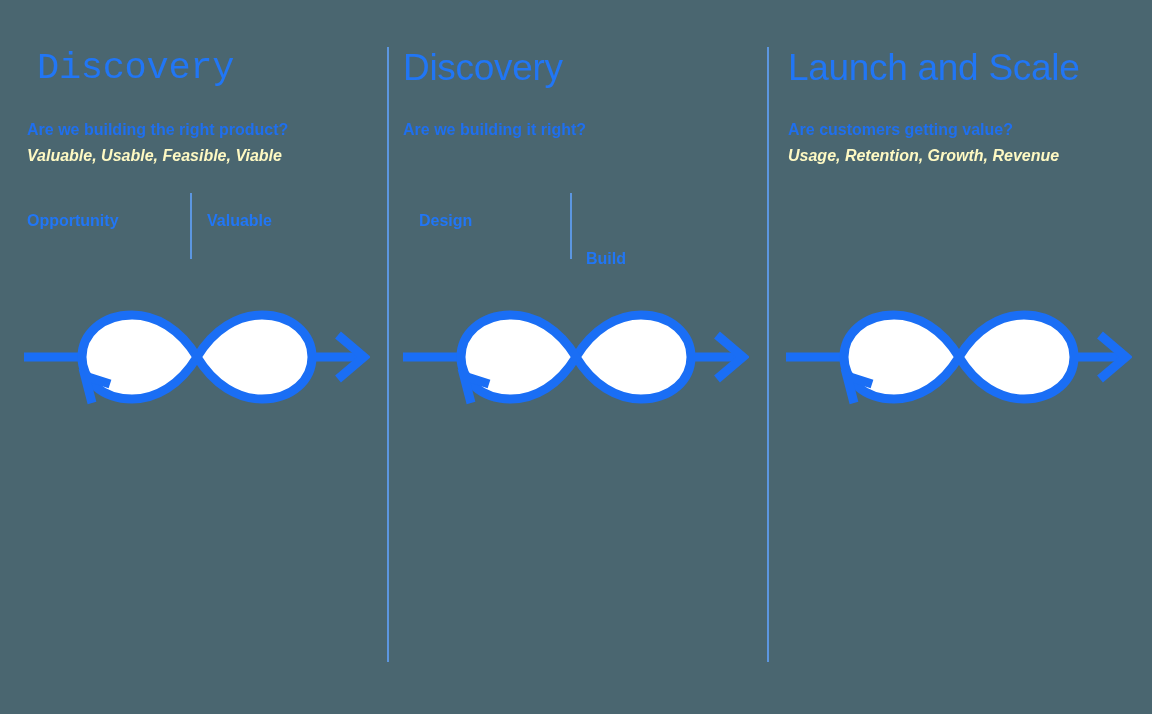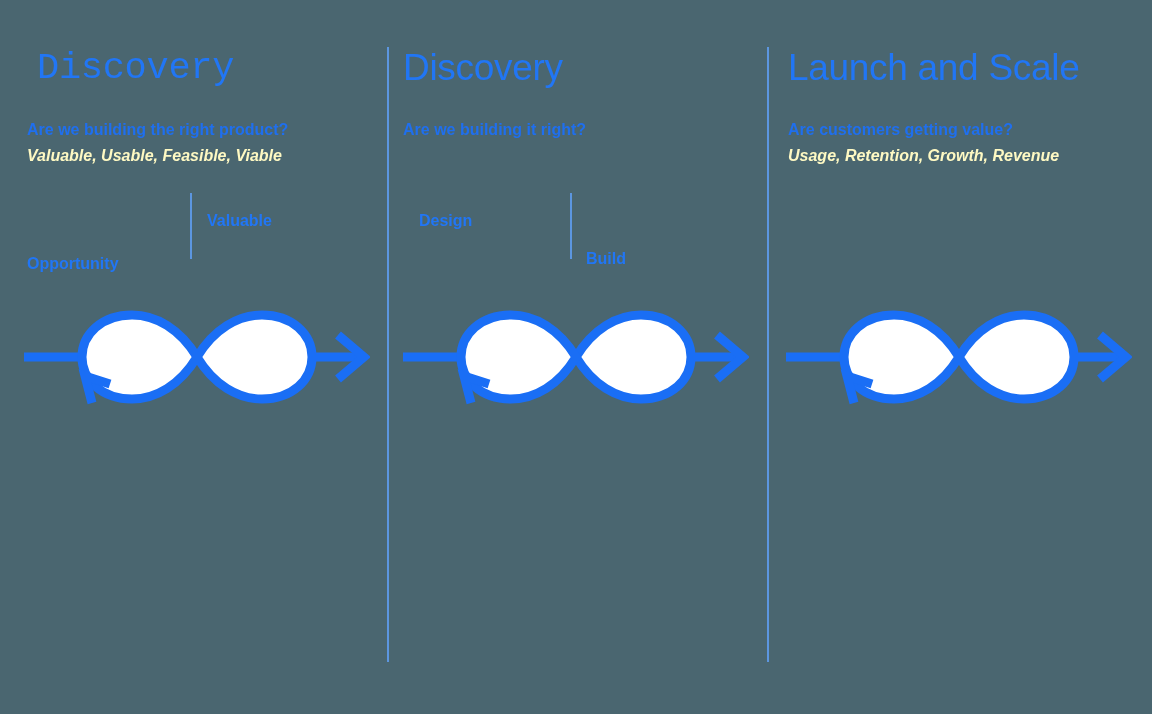--- a/index.html
+++ b/index.html
@@ -100,21 +100,21 @@
     white-space: nowrap;
     line-height: 20px;
   }
   .substage-divider {
     position: absolute;
     top: 0;
     width: 2px;
     height: 66px;
     background: #5c96e0;
   }
-  .column.c1 .substage-label.left  { left: 27px; margin-top: 43px; }
+  .column.c1 .substage-label.left  { left: 27px; }
   .column.c1 .substage-divider     { left: 190px; }
   .column.c1 .substage-label.right { left: 207px; }
 
   .column.c2 .substage-label.left  { left: 30px; }
   .column.c2 .substage-divider     { left: 181px; }
   .column.c2 .substage-label.right { left: 197px; margin-top: 38px; }
 
   
   .loop-wrap {
     position: absolute;

